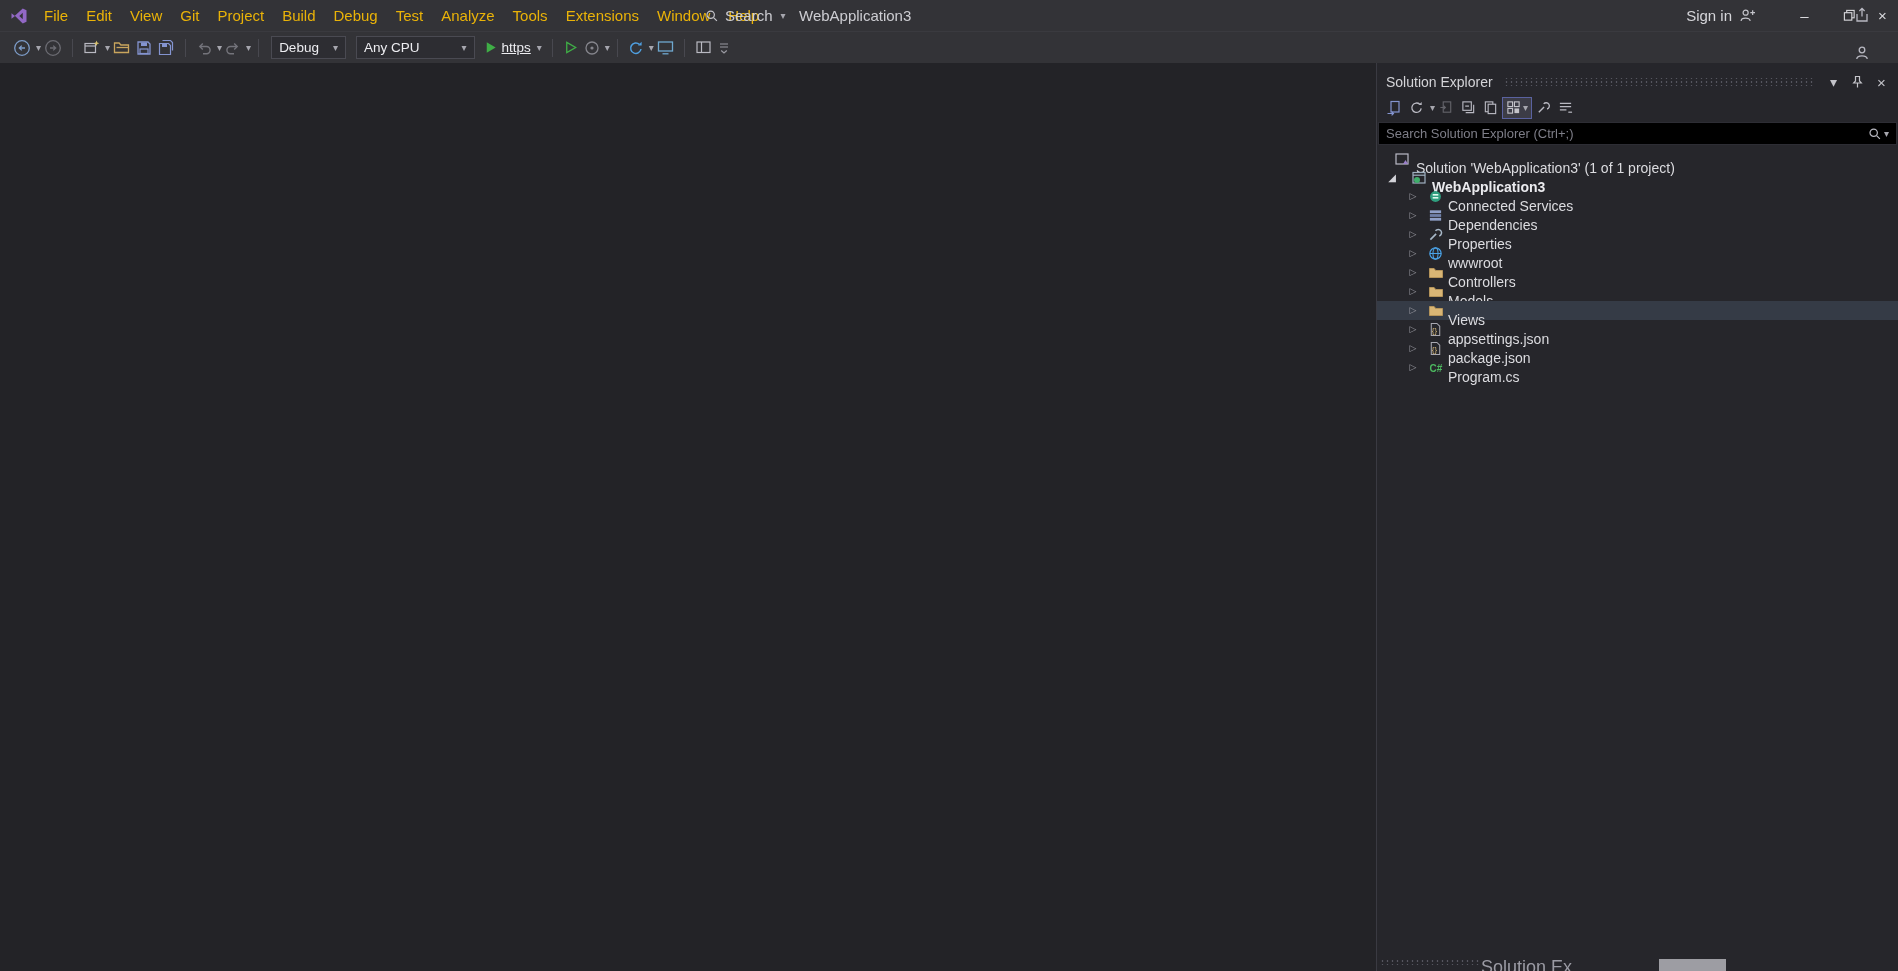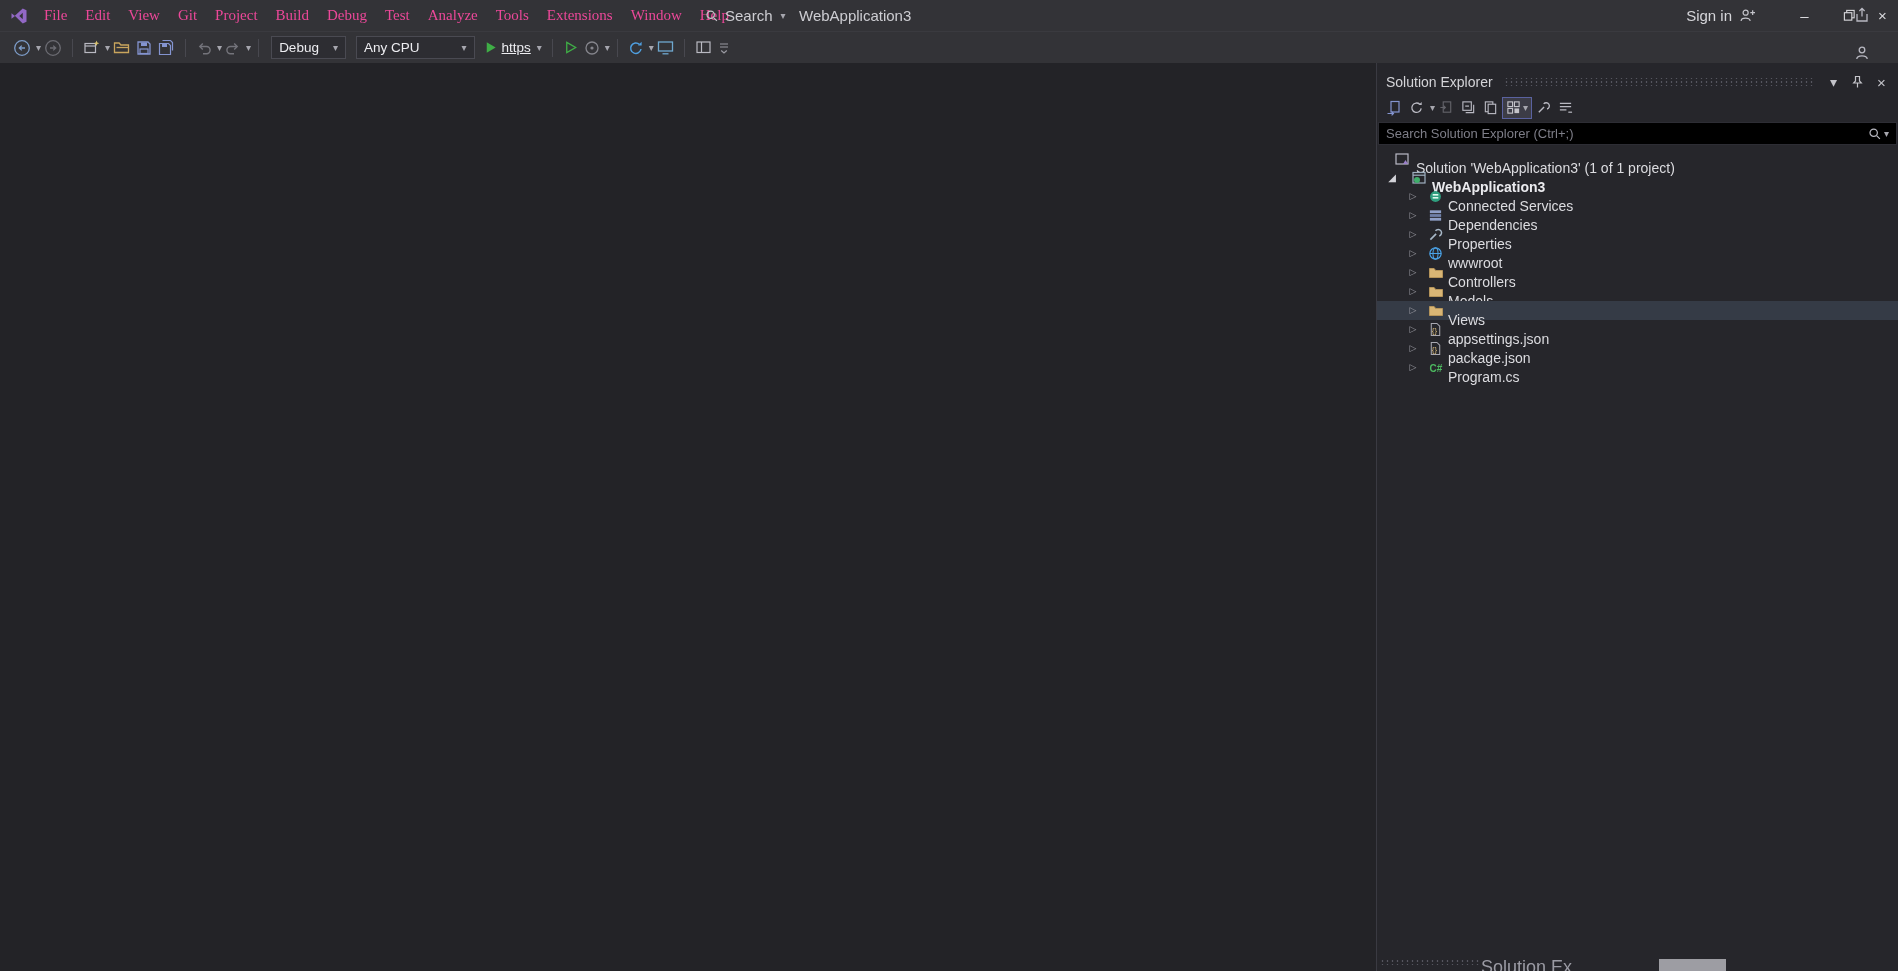--- a/index.html
+++ b/index.html
@@ -4,21 +4,21 @@
 <style>
   * { box-sizing: border-box; margin: 0; padding: 0; cursor: default; }
   html, body { width: 1898px; height: 971px; overflow: hidden; background: #333337;
                font-family: "Liberation Sans", sans-serif; -webkit-font-smoothing: antialiased; }
 
   
   .titlebar { position: absolute; top: 0; left: 0; right: 0; height: 31px;
               background: #333337; color: #d6d6da; font-size: 15px; display: flex; align-items: center; }
   .vs-logo { margin: 0 6px 0 9px; display: flex; align-items: center; }
   .menubar { display: flex; align-items: center; height: 31px; }
-  .menu-item { padding: 0 9px; line-height: 31px; color: #ec4899; font-family: Liberation Serif, serif; }
+  .menu-item { padding: 0 9px; line-height: 31px; color: #eab308; }
   .tb-search { position: absolute; left: 705px; top: 0; height: 31px; display: flex; align-items: center; gap: 6px; color: #cdcdd2; }
   .tb-title  { position: absolute; left: 799px; top: 0; line-height: 31px; color: #cdcdd2; }
   .tb-right  { position: absolute; right: 0; top: 0; height: 31px; display: flex; align-items: center; }
   .signin { display: flex; align-items: center; gap: 7px; margin-right: 26px; color: #d6d6da; }
   .win-btn { width: 45px; height: 31px; display: flex; align-items: center; justify-content: center;
              color: #d9d9dd; font-size: 15px; }
   .win-btn.close { width: 26px; justify-content: flex-start; padding-left: 6px; overflow: hidden; }
   .caret { font-size: 10px; color: #a6a6ae; margin-left: 2px; line-height: 1; }
 
   

